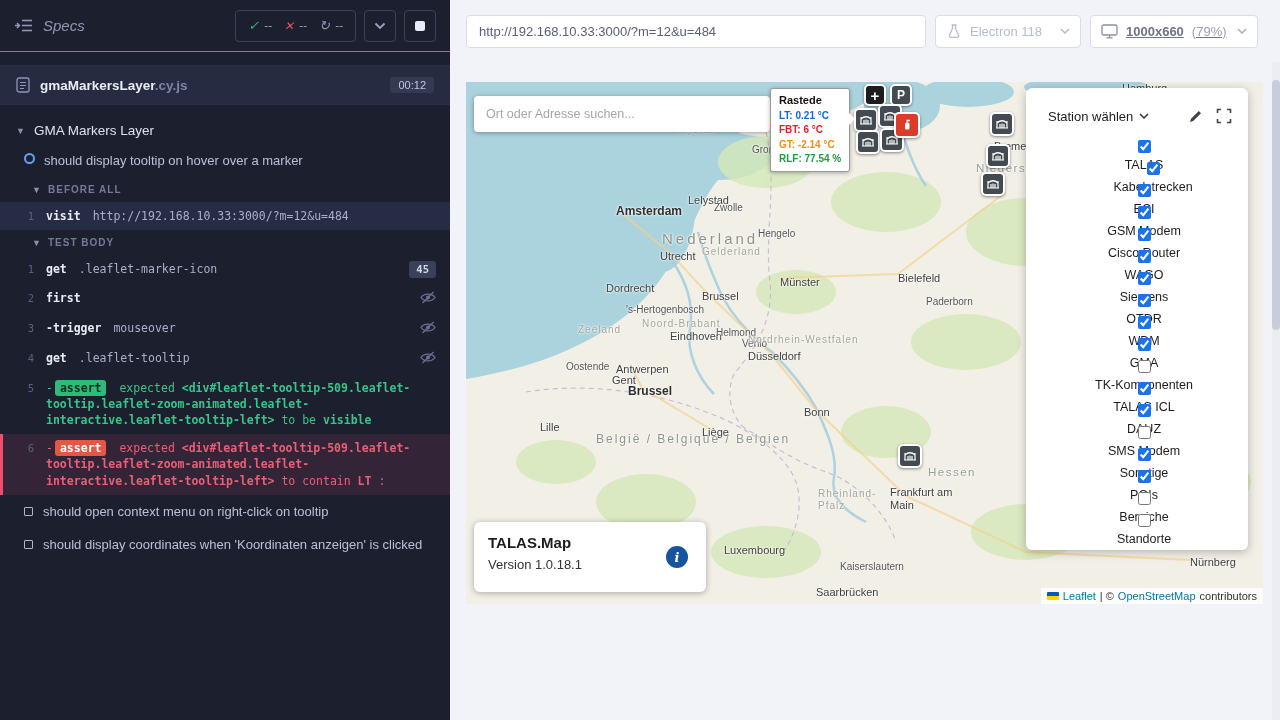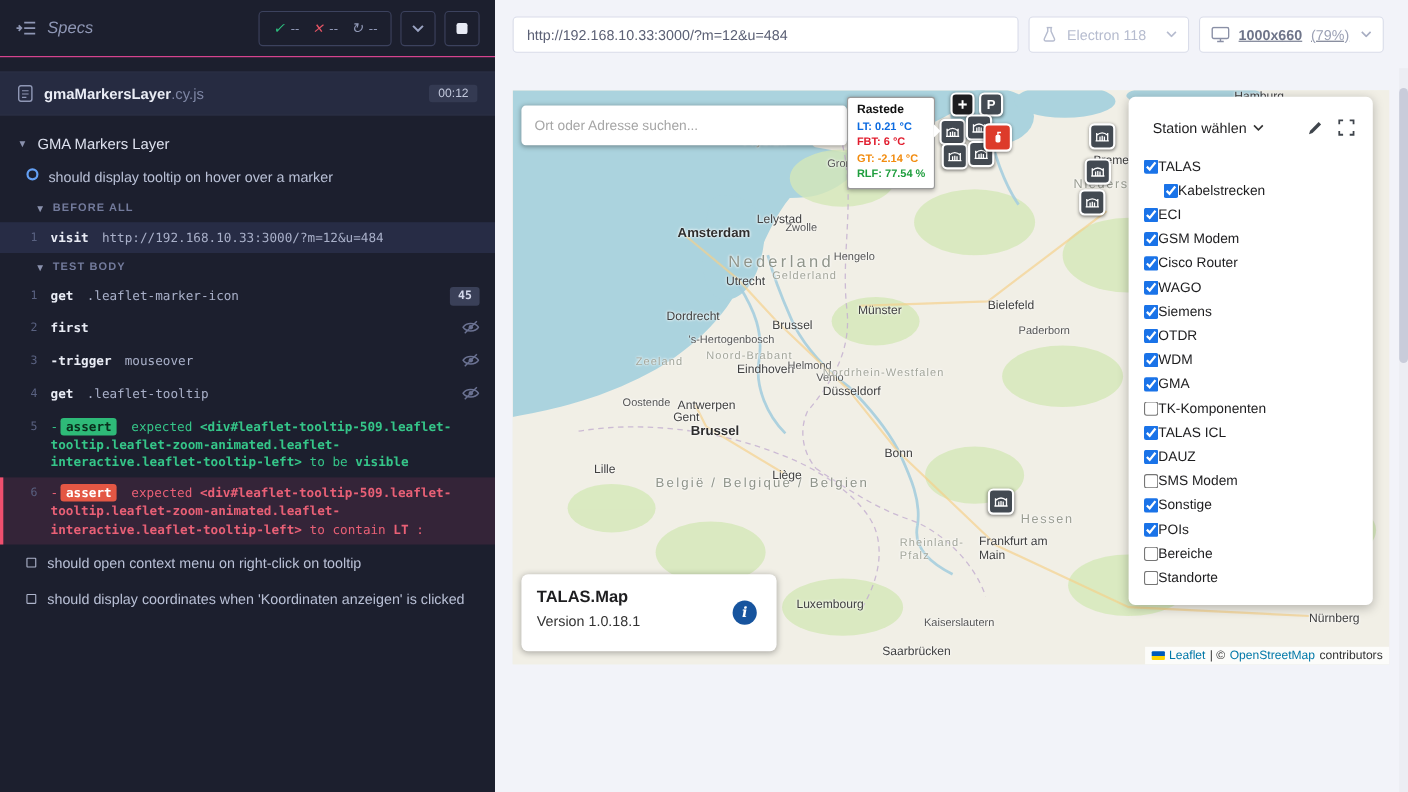--- a/index.html
+++ b/index.html
@@ -13,21 +13,21 @@
   .stats { margin-left:auto; display:flex; align-items:center; gap:12px; border:1px solid #3c425e; border-radius:4px; height:32px; padding:0 12px; font-size:12px; color:#8f97b5; }
   .stat { display:flex; align-items:center; gap:5px; }
   .stat .check { color:#2cbe7e; font-size:13px; }
   .stat .cross { color:#e45464; font-size:12px; }
   .stat .refresh { color:#8f97b5; font-size:13px; }
   .sq-btn { width:32px; height:32px; border:1px solid #3c425e; border-radius:4px; background:transparent; margin-left:8px; display:flex; align-items:center; justify-content:center; cursor:pointer; }
   .stop-square { width:10px; height:10px; background:#e8ebf5; border-radius:2px; display:block; }
 
   .spec-row { margin-top:13px; height:40px; background:#262b41; display:flex; align-items:center; gap:10px; padding:0 16px; border-top:1px solid #2a2f45; border-bottom:1px solid #2a2f45; }
   .spec-name { font-size:13.5px; color:#e9ecf5; font-weight:bold; }
-  .spec-ext { color:#7d85a3; font-weight:normal; }
+  .spec-ext { color:#7d85a3; font-weight:bold; }
   .spec-time { margin-left:auto; background:#343a52; color:#c2c8dc; font-size:11px; padding:2px 8px; border-radius:3px; }
 
   .tree { padding-top:10px; font-size:13px; }
   .caret { color:#8a91ad; font-size:9px; width:10px; display:inline-block; }
   .suite-row { display:flex; align-items:center; gap:8px; padding:8px 16px; color:#dde1ef; font-size:13.5px; }
   .test-row { display:flex; gap:9px; padding:7px 16px 9px 24px; color:#b9c0d6; }
   .run-circle { width:11px; height:11px; border:2px solid #64a0f4; border-radius:50%; flex:none; }
   .section-row { display:flex; align-items:center; gap:6px; padding:7px 16px 7px 32px; color:#737b9c; font-size:10px; font-weight:bold; letter-spacing:1px; }
   .cmd { display:flex; align-items:flex-start; padding:6px 14px 6px 0; font-family:"DejaVu Sans Mono", monospace; font-size:11.5px; color:#a9b0c9; line-height:1.4; }
   .cmd .num { width:46px; flex:none; text-align:right; padding-right:12px; color:#596180; font-size:10.5px; padding-top:1px; }
@@ -85,21 +85,21 @@
   .tip-lt  { color:#0b6ae0; }
   .tip-fbt { color:#e11d2e; }
   .tip-gt  { color:#f28c0f; }
   .tip-rlf { color:#1f9e3e; }
 
   .station-panel { position:absolute; left:560px; top:6px; width:222px; height:462px; background:#fff; border-radius:6px; box-shadow:0 2px 10px rgba(0,0,0,.25); z-index:7; }
   .sp-header { display:flex; align-items:center; padding:20px 16px 6px 22px; gap:6px; }
   .sp-title { font-size:13px; color:#1d1d1f; }
   .sp-icons { margin-left:auto; display:flex; gap:12px; align-items:center; }
   .sp-list { padding:10px 0 0 14px; }
-  .st-row { display:flex; align-items:center; gap:0; height:22px; font-size:12.5px; color:#1d1d1f; cursor:pointer; }
+  .st-row { display:flex; align-items:center; gap:5px; height:22px; font-size:12.5px; color:#1d1d1f; cursor:pointer;flex-direction:column; }
   .st-row input { width:13px; height:13px; accent-color:#1a73e8; cursor:pointer; }
   .st-row.indent { padding-left:18px; }
 
   .version-card { position:absolute; left:8px; top:440px; width:232px; height:70px; background:#fff; border-radius:6px; box-shadow:0 1px 6px rgba(0,0,0,.3); padding:12px 14px; z-index:6; }
   .vc-title { font-size:15px; font-weight:bold; color:#1d1d1f; }
   .vc-version { font-size:13px; color:#333; margin-top:6px; }
   .info-i { position:absolute; right:18px; top:24px; width:22px; height:22px; border-radius:50%; background:#17549e; color:#fff; display:flex; align-items:center; justify-content:center; font-family:"DejaVu Serif", serif; font-style:italic; font-weight:bold; font-size:13px; cursor:pointer; }
 
   .attribution { position:absolute; right:0; bottom:0; background:rgba(255,255,255,.8); font-size:11px; color:#333; padding:2px 6px; display:flex; align-items:center; gap:4px; z-index:6; }
   .attribution a { color:#0078a8; text-decoration:none; }
@@ -350,21 +350,21 @@
     <span class="ml" style="left:74px;top:339px">Lille</span>
     <span class="ml" style="left:236px;top:344px">Liège</span>
     <span class="ml" style="left:258px;top:462px">Luxembourg</span>
     <span class="ml" style="left:282px;top:268px">Düsseldorf</span>
     <span class="ml region-sm" style="left:282px;top:252px">Nordrhein-Westfalen</span>
     <span class="ml" style="left:314px;top:194px">Münster</span>
     <span class="ml" style="left:338px;top:324px">Bonn</span>
     <span class="ml wrapnarrow" style="left:424px;top:404px">Frankfurt am Main</span>
     <span class="ml region-sm wrapnarrow" style="left:352px;top:406px">Rheinland-Pfalz</span>
     <span class="ml region" style="left:462px;top:384px">Hessen</span>
-    <span class="ml" style="left:336px;top:504px">Saarbrücken</span>
+    <span class="ml" style="left:350px;top:504px">Saarbrücken</span>
     <span class="ml sm" style="left:374px;top:479px">Kaiserslautern</span>
     <span class="ml" style="left:724px;top:474px">Nürnberg</span>
     <span class="ml" style="left:528px;top:58px">Bremen</span>
     <span class="ml" style="left:656px;top:0px">Hamburg</span>
     <span class="ml region" style="left:510px;top:80px">Niedersachsen</span>
     <span class="ml sm" style="left:286px;top:62px">Groningen</span>
     <span class="ml sm" style="left:292px;top:146px">Hengelo</span>
     <span class="ml sm" style="left:460px;top:214px">Paderborn</span>
     <span class="ml" style="left:432px;top:190px">Bielefeld</span>
     <span class="ml sm" style="left:248px;top:120px">Zwolle</span>

